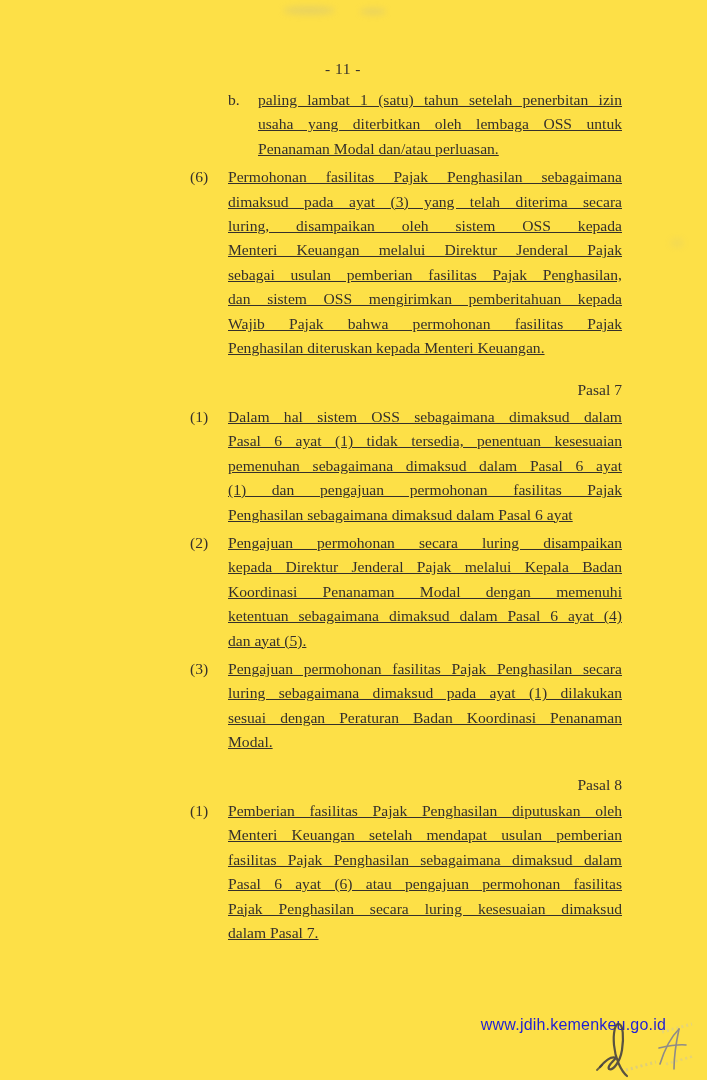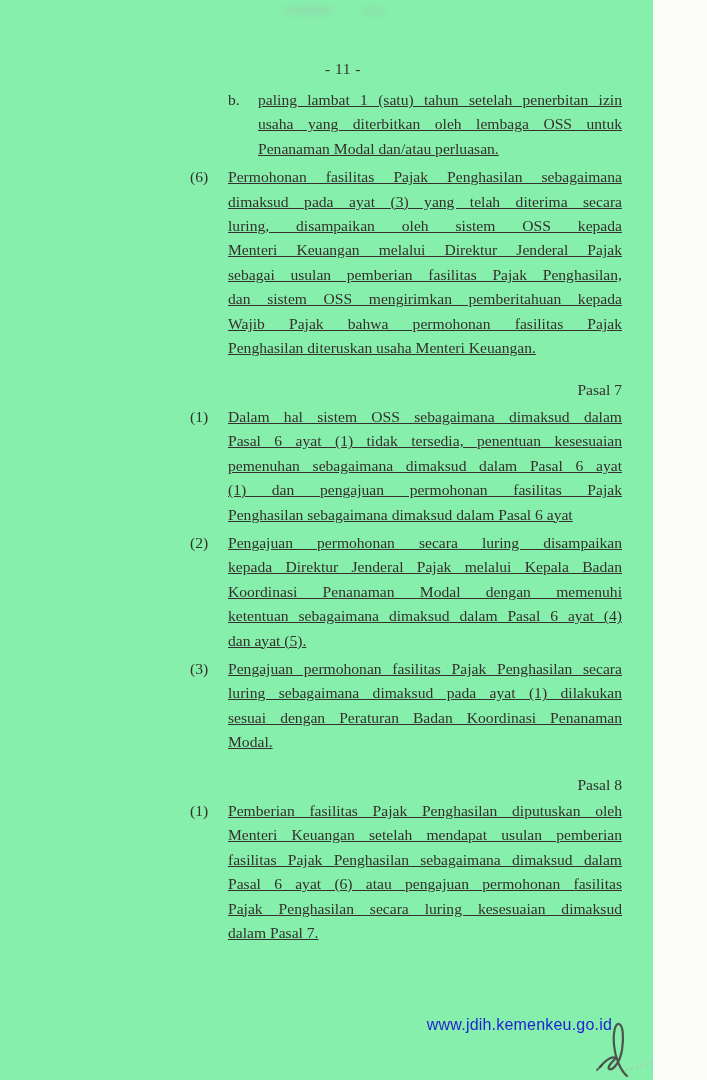--- a/index.html
+++ b/index.html
@@ -4,22 +4,22 @@
 <style>
   html, body { margin: 0; padding: 0; }
   body {
     width: 707px; height: 1080px;
     background: #fbfbfa;
     font-family: "Liberation Serif", "DejaVu Serif", serif;
     overflow: hidden;
   }
   .page {
     position: relative;
-    width: 653px; height: 1080px;
-    background: #86efac;
+    width: 707px; height: 1080px;
+    background: #fde047;
     overflow: hidden;
   }
   .smudge {
     position: absolute;
     background: rgba(170,170,175,0.22);
     border-radius: 50%;
     filter: blur(3px);
   }
   .smudge.s1 { left: 283px; top: 6px; width: 52px; height: 9px; }
   .smudge.s2 { left: 360px; top: 8px; width: 26px; height: 7px; }
@@ -89,21 +89,21 @@
       <div class="item">
         <div class="marker">(6)</div>
         <div class="lines">
           <div class="line">Permohonan fasilitas Pajak Penghasilan sebagaimana</div>
           <div class="line">dimaksud pada ayat (3) yang telah diterima secara</div>
           <div class="line">luring, disampaikan oleh sistem OSS kepada</div>
           <div class="line">Menteri Keuangan melalui Direktur Jenderal Pajak</div>
           <div class="line">sebagai usulan pemberian fasilitas Pajak Penghasilan,</div>
           <div class="line">dan sistem OSS mengirimkan pemberitahuan kepada</div>
           <div class="line">Wajib Pajak bahwa permohonan fasilitas Pajak</div>
-          <div class="line">Penghasilan diteruskan usaha Menteri Keuangan.</div>
+          <div class="line">Penghasilan diteruskan kepada Menteri Keuangan.</div>
         </div>
       </div>
       <div class="heading">Pasal 7</div>
       <div class="item">
         <div class="marker">(1)</div>
         <div class="lines">
           <div class="line">Dalam hal sistem OSS sebagaimana dimaksud dalam</div>
           <div class="line">Pasal 6 ayat (1) tidak tersedia, penentuan kesesuaian</div>
           <div class="line">pemenuhan sebagaimana dimaksud dalam Pasal 6 ayat</div>
           <div class="line">(1) dan pengajuan permohonan fasilitas Pajak</div>

